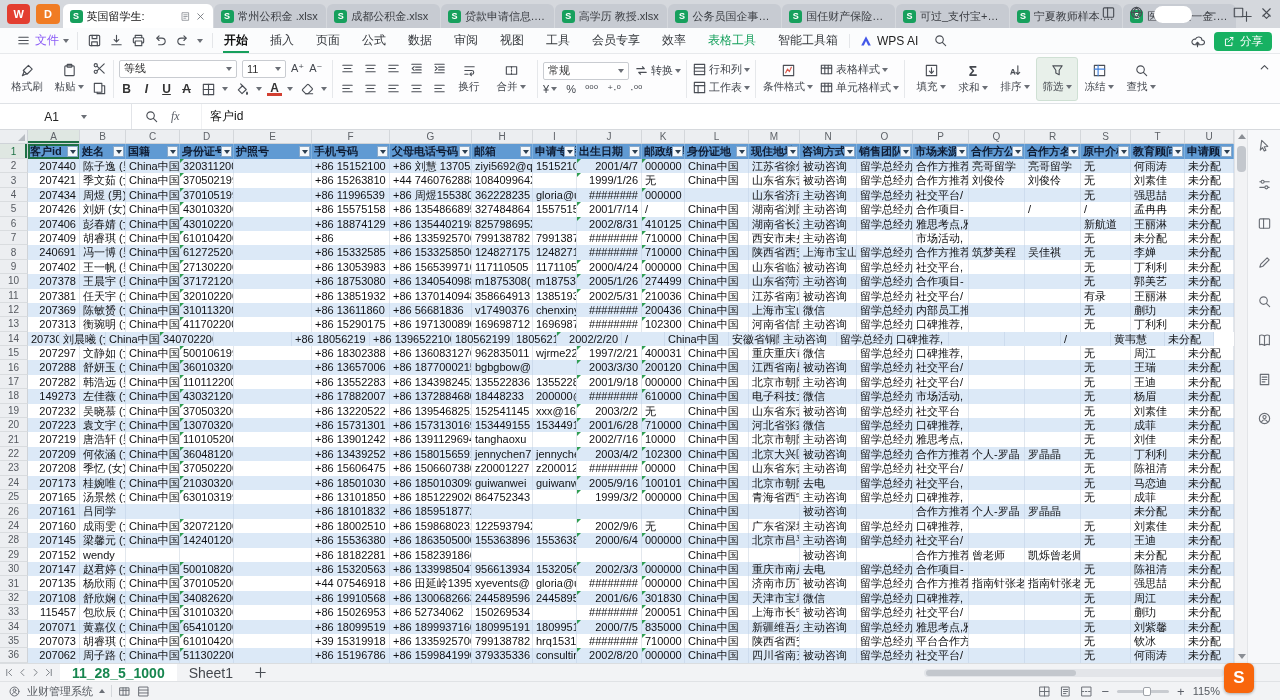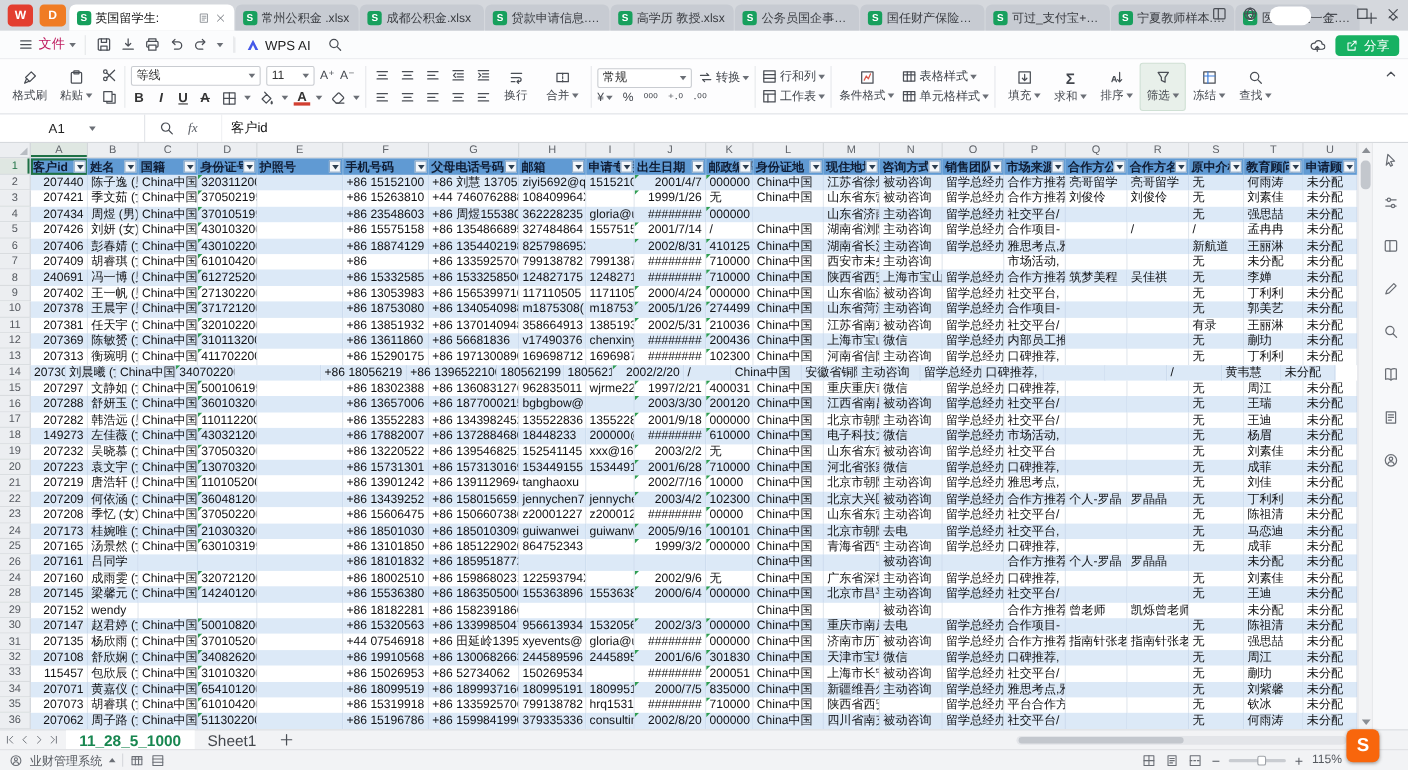--- a/index.html
+++ b/index.html
@@ -12,21 +12,21 @@
 .appicon.docer{background:#f07c24}
 .doc-tab{height:24px;max-width:122px;min-width:0;flex:0 1 122px;background:#c7cbd2;border-radius:6px 6px 0 0;display:flex;align-items:center;gap:4px;padding:0 7px;font-size:11px;color:#3a3d42;margin-right:1px;overflow:hidden;white-space:nowrap}
 .doc-tab.active{background:#fff;flex:0 0 150px;max-width:150px;color:#111}
 .sq{width:13px;height:13px;border-radius:3px;background:#17a05d;color:#fff;font-size:9px;font-weight:bold;display:flex;align-items:center;justify-content:center;flex:0 0 13px}
 .doc-tab .lbl{overflow:hidden;text-overflow:ellipsis;white-space:nowrap;flex:1 1 auto}
 .tb-btn{width:18px;height:18px;display:flex;align-items:center;justify-content:center;margin:0 1px 3px 1px;color:#4a4e55}
 .tb-right{position:absolute;right:4px;top:0;height:28px;display:flex;align-items:center;gap:8px}
 .chip{width:38px;height:17px;background:#fff;border-radius:9px}
 
 .menubar{height:26px;background:#fbfcfd;border-bottom:1px solid #e7e9ec;display:flex;align-items:center;padding:0 8px;position:relative}
-.file-btn{display:flex;align-items:center;gap:4px;font-size:12px;color:#be185d;padding:0 8px;border-right:1px solid #e4e6e9;height:18px}
+.file-btn{display:flex;align-items:center;gap:4px;font-size:12px;color:#8b5cf6;padding:0 8px;border-right:1px solid #e4e6e9;height:18px}
 .qicons{display:flex;align-items:center;gap:7px;padding:0 9px;border-right:1px solid #e4e6e9}
 .mtab{padding:0 11px;height:26px;display:flex;align-items:center;font-size:12px;color:#35383d;position:relative;white-space:nowrap}
 .mtab.active{color:#111;font-weight:bold}
 .mtab.active:after{content:"";position:absolute;left:10px;right:10px;bottom:1px;height:2px;background:#17a05d}
 .mtab.accent{color:#17a05d}
 .ai-tag{display:flex;align-items:center;gap:4px;padding:0 9px;font-size:12px;color:#222;border-left:1px solid #e4e6e9}
 .mb-right{position:absolute;right:8px;top:0;height:26px;display:flex;align-items:center;gap:9px}
 .share-btn{height:19px;background:#17b162;color:#fff;border-radius:4px;display:flex;align-items:center;gap:4px;padding:0 9px;font-size:11.5px}
 
 .ribbon{height:50px;background:#fdfdfe;border-bottom:1px solid #dfe2e6;display:flex;align-items:center;padding:2px 6px;position:relative}
@@ -224,20 +224,34 @@
         </svg>
       </span>
     <span>
         <svg width="15" height="15" viewBox="0 0 16 16" fill="none" stroke="#4a4e55" stroke-width="1.2" stroke-linecap="round" stroke-linejoin="round">
           <path d="M11.5 5.5h-5a3.5 3.5 0 100 7H10"></path>
           <path d="M9.5 3L12 5.5 9.5 8"></path>
         </svg>
       </span>
     <span class="caret"></span>
   </div>
+  <div id="menuTabs" style="display:flex;align-items:center">
+      <div class="mtab active">开始</div>
+      <div class="mtab">插入</div>
+      <div class="mtab">页面</div>
+      <div class="mtab">公式</div>
+      <div class="mtab">数据</div>
+      <div class="mtab">审阅</div>
+      <div class="mtab">视图</div>
+      <div class="mtab">工具</div>
+      <div class="mtab">会员专享</div>
+      <div class="mtab">效率</div>
+      <div class="mtab accent">表格工具</div>
+      <div class="mtab">智能工具箱</div>
+    </div>
   <div class="ai-tag">
     <span>
         <svg width="14" height="14" viewBox="0 0 16 16" fill="none" stroke="#4a4e55" stroke-width="1.2" stroke-linecap="round" stroke-linejoin="round">
           <path d="M8 2.5L13.5 13h-3L8 8l-2.5 5h-3z" fill="#4458e8" stroke="none"></path>
         </svg>
       </span>
     <span>WPS AI</span>
   </div>
   <span style="margin-left:6px">
       <svg width="15" height="15" viewBox="0 0 16 16" fill="none" stroke="#4a4e55" stroke-width="1.2" stroke-linecap="round" stroke-linejoin="round">
@@ -749,21 +763,21 @@
         <div class="gc" style="width:54px">刘素佳</div>
         <div class="gc" style="width:49px">未分配</div>
       </div>
       <div class="gr band" style="height:14.4px">
         <div class="gut">4</div>
         <div class="gc r" style="width:52px">207434</div>
         <div class="gc" style="width:46px">周煜 (男)</div>
         <div class="gc" style="width:54px">China中国</div>
         <div class="gc" style="width:54px"><i class="tri"></i>370105199411221118</div>
         <div class="gc" style="width:78px"></div>
-        <div class="gc" style="width:78px">+86 23548603</div>
+        <div class="gc" style="width:78px">+86 11996539</div>
         <div class="gc" style="width:82px">+86 周煜155380</div>
         <div class="gc" style="width:61px">362228235</div>
         <div class="gc" style="width:44px">gloria@uk</div>
         <div class="gc r" style="width:65px">########</div>
         <div class="gc" style="width:43px"><i class="tri"></i>000000</div>
         <div class="gc" style="width:64px"></div>
         <div class="gc" style="width:51px">山东省济南</div>
         <div class="gc" style="width:57px">主动咨询</div>
         <div class="gc" style="width:56px">留学总经办</div>
         <div class="gc" style="width:56px">社交平台/</div>
@@ -1493,21 +1507,21 @@
         <div class="gc" style="width:54px">刘紫馨</div>
         <div class="gc" style="width:49px">未分配</div>
       </div>
       <div class="gr" style="height:14.4px">
         <div class="gut">35</div>
         <div class="gc r" style="width:52px">207073</div>
         <div class="gc" style="width:46px">胡睿琪 (女</div>
         <div class="gc" style="width:54px">China中国</div>
         <div class="gc" style="width:54px"><i class="tri"></i>610104200212213421</div>
         <div class="gc" style="width:78px"></div>
-        <div class="gc" style="width:78px">+86 15319918</div>
+        <div class="gc" style="width:78px">+39 15319918</div>
         <div class="gc" style="width:82px">+86 1335925706</div>
         <div class="gc" style="width:61px">799138782</div>
         <div class="gc" style="width:44px">hrq153199</div>
         <div class="gc r" style="width:65px">########</div>
         <div class="gc" style="width:43px"><i class="tri"></i>710000</div>
         <div class="gc" style="width:64px">China中国</div>
         <div class="gc" style="width:51px">陕西省西安</div>
         <div class="gc" style="width:57px"></div>
         <div class="gc" style="width:56px">留学总经办</div>
         <div class="gc" style="width:56px">平台合作方</div>

